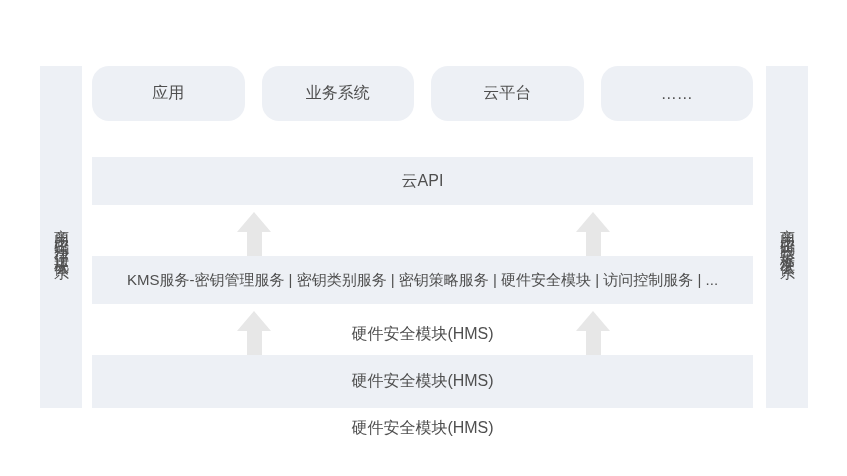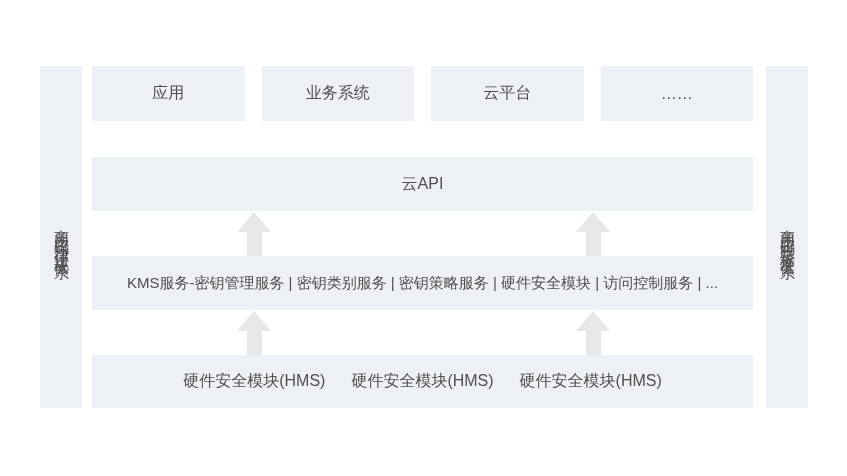--- a/index.html
+++ b/index.html
@@ -45,32 +45,33 @@
     left: 92px;
     top: 66px;
     width: 661px;
     height: 55px;
     display: flex;
     gap: 17px;
   }
   .top-row .box {
     flex: 1;
     font-size: 16px;
+    border-radius: 17px;
   }
   
   .wide-row {
     position: absolute;
     left: 92px;
     width: 661px;
-    height: 54px;
+    height: 48px;
     font-size: 16px;
   }
   .row-api { top: 157px; }
   .row-kms { top: 256px; font-size: 15px; }
-  .row-hms { top: 355px; height: 53px; gap: 26px; }
+  .row-hms { top: 355px; height: 53px; gap: 26px; flex-direction: column; }
   
   .up-arrow {
     position: absolute;
     width: 34px;
     height: 44px;
   }
   .up-arrow .head {
     width: 0;
     height: 0;
     margin: 0 auto;

